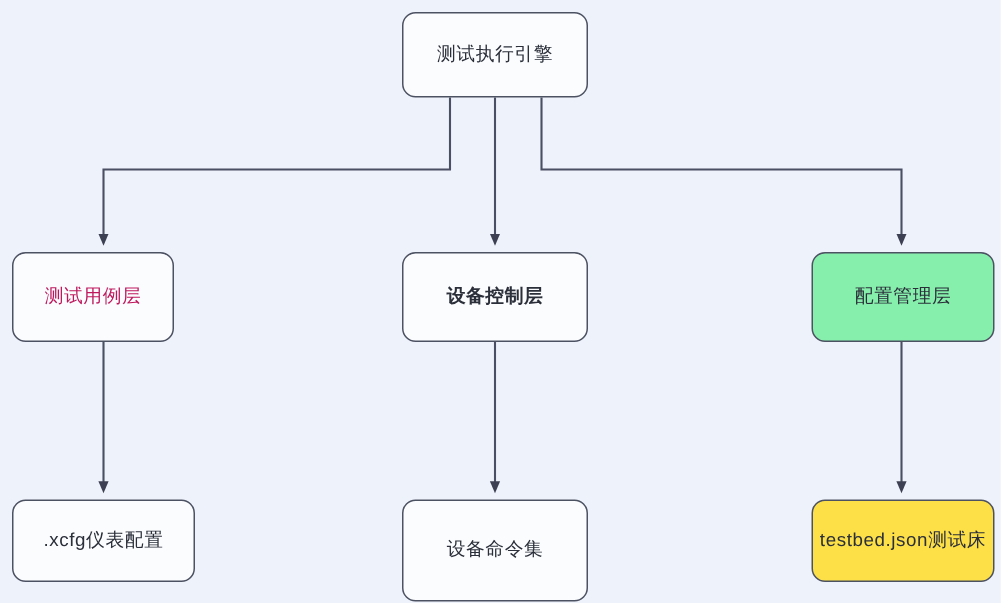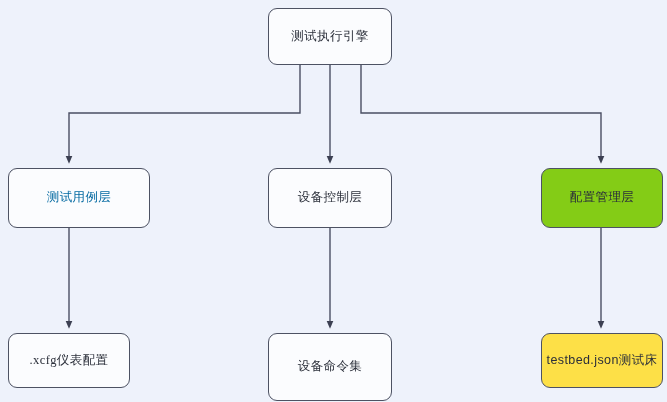--- a/index.html
+++ b/index.html
@@ -66,30 +66,30 @@
         <path d="M 69 228 L 69 325" marker-end="url(#arrowhead)"></path>
         <path d="M 330 228 L 330 325" marker-end="url(#arrowhead)"></path>
         <path d="M 601 228 L 601 325" marker-end="url(#arrowhead)"></path>
       </g>
   </svg>
 
   <div id="node-group">
       <div class="node" style="left: 268px; top: 8px; width: 124px; height: 57px; background: rgb(251, 252, 254); border-color: rgb(77, 82, 99); color: rgb(43, 47, 58);">
         <span class="node-label">测试执行引擎</span>
       </div>
-      <div class="node" style="left: 8px; top: 168px; width: 142px; height: 60px; background: rgb(251, 252, 254); border-color: rgb(77, 82, 99); color: #0369a1;">
+      <div class="node" style="left: 8px; top: 168px; width: 108px; height: 60px; background: rgb(251, 252, 254); border-color: rgb(77, 82, 99); color: #be185d;">
         <span class="node-label">测试用例层</span>
       </div>
-      <div class="node" style="left: 268px; top: 168px; width: 124px; height: 60px; background: rgb(251, 252, 254); border-color: rgb(77, 82, 99); color: rgb(43, 47, 58);">
+      <div class="node" style="left: 268px; top: 168px; width: 124px; height: 60px; background: rgb(251, 252, 254); border-color: rgb(77, 82, 99); color: rgb(43, 47, 58); font-weight: bold;">
         <span class="node-label">设备控制层</span>
       </div>
-      <div class="node" style="left: 541px; top: 168px; width: 122px; height: 60px; background: #84cc16; border-color: rgb(77, 82, 99); color: rgb(43, 47, 58);">
+      <div class="node" style="left: 541px; top: 168px; width: 122px; height: 60px; background: #86efac; border-color: rgb(77, 82, 99); color: rgb(43, 47, 58);">
         <span class="node-label">配置管理层</span>
       </div>
-      <div class="node" style="left: 8px; top: 333px; width: 122px; height: 55px; background: rgb(251, 252, 254); border-color: rgb(77, 82, 99); color: rgb(43, 47, 58); font-family: Liberation Serif, serif;">
+      <div class="node" style="left: 8px; top: 333px; width: 122px; height: 55px; background: rgb(251, 252, 254); border-color: rgb(77, 82, 99); color: rgb(43, 47, 58);">
         <span class="node-label">.xcfg仪表配置</span>
       </div>
       <div class="node" style="left: 268px; top: 333px; width: 124px; height: 68px; background: rgb(251, 252, 254); border-color: rgb(77, 82, 99); color: rgb(43, 47, 58);">
         <span class="node-label">设备命令集</span>
       </div>
       <div class="node" style="left: 541px; top: 333px; width: 122px; height: 55px; background: #fde047; border-color: rgb(77, 82, 99); color: rgb(43, 47, 58);">
         <span class="node-label">testbed.json测试床</span>
       </div>
     </div>
 

